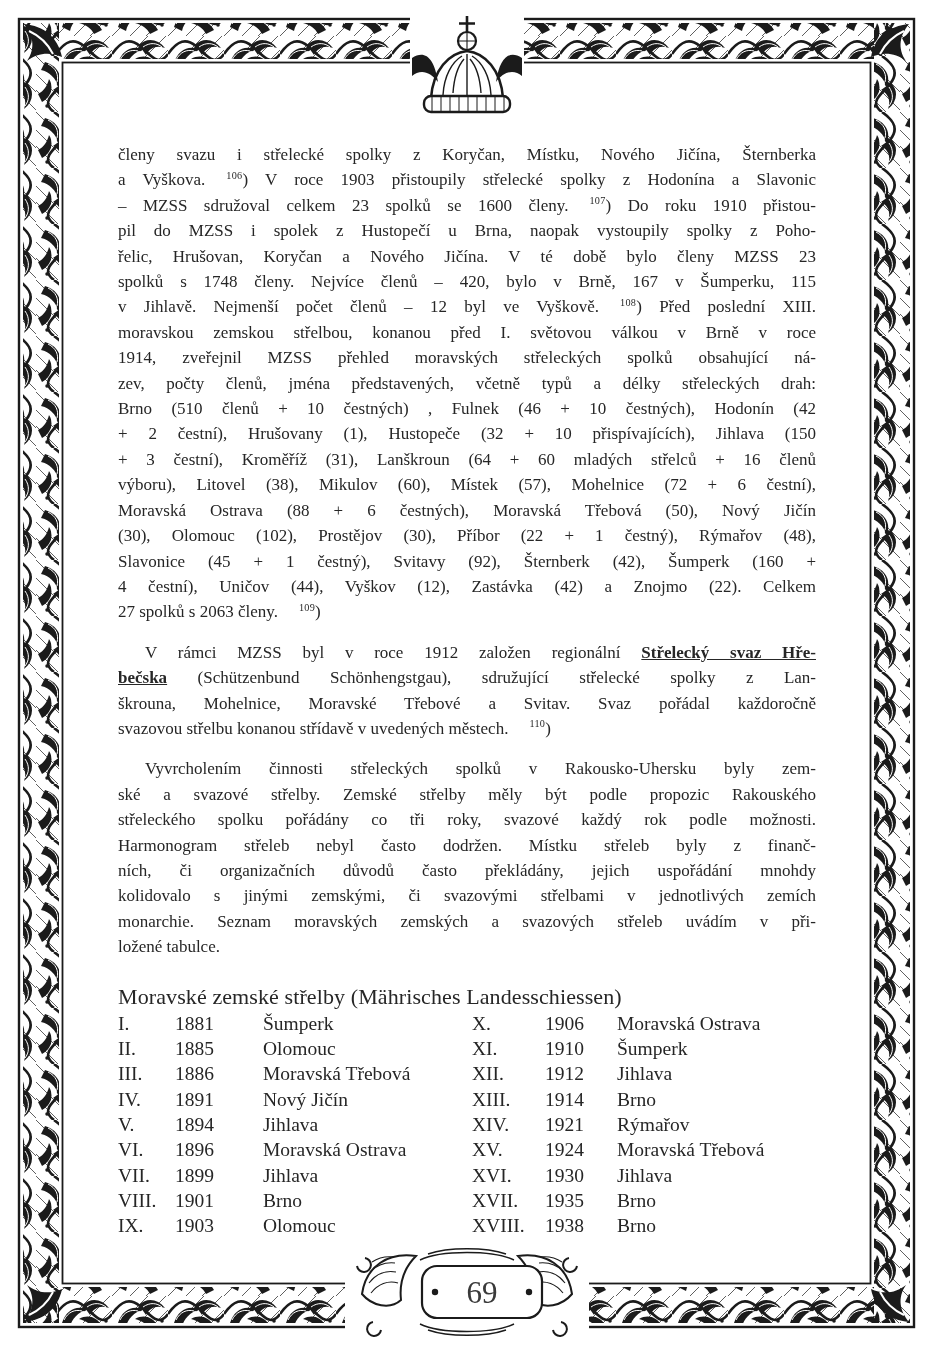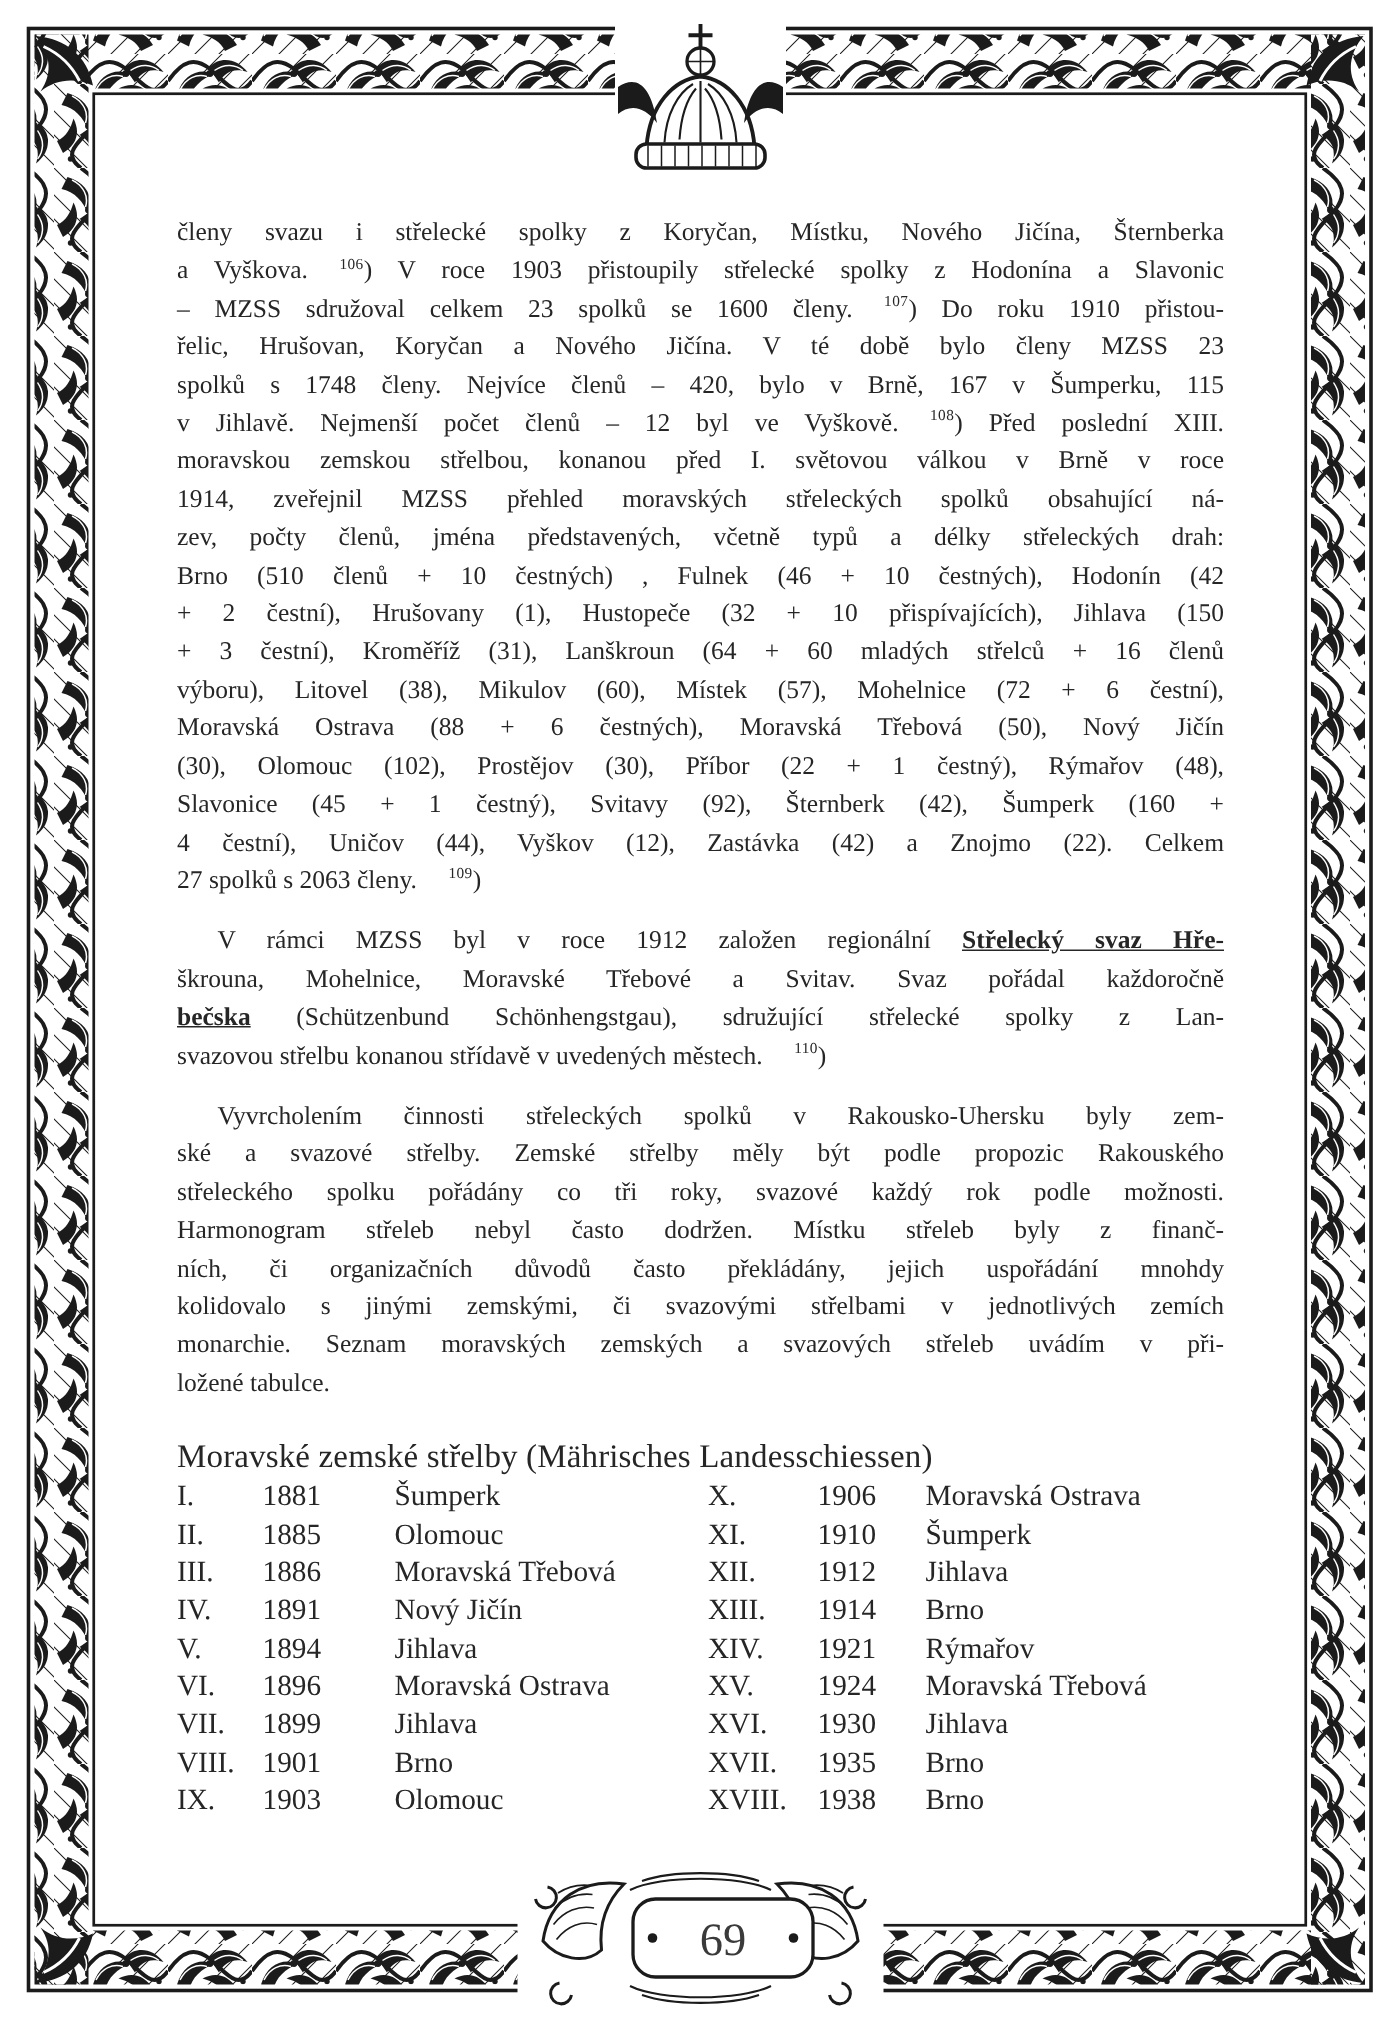--- a/index.html
+++ b/index.html
@@ -115,40 +115,41 @@
       <text x="482" y="1303" text-anchor="middle" font-size="31" fill="#3a3a3a" font-family="Liberation Serif, serif">69</text>
     </g>
   </svg>
 
   <div class="content">
     <div>
         <div class="para">
           <div class="line">členy svazu i střelecké spolky z Koryčan, Místku, Nového Jičína, Šternberka</div>
           <div class="line">a Vyškova.<sup>106</sup>) V roce 1903 přistoupily střelecké spolky z Hodonína a Slavonic</div>
           <div class="line">– MZSS sdružoval celkem 23 spolků se 1600 členy.<sup>107</sup>) Do roku 1910 přistou-</div>
+          <div class="line">pil do MZSS i spolek z Hustopečí u Brna, naopak vystoupily spolky z Poho-</div>
           <div class="line">řelic, Hrušovan, Koryčan a Nového Jičína. V té době bylo členy MZSS 23</div>
           <div class="line">spolků s 1748 členy. Nejvíce členů – 420, bylo v Brně, 167 v Šumperku, 115</div>
           <div class="line">v Jihlavě. Nejmenší počet členů – 12 byl ve Vyškově.<sup>108</sup>) Před poslední XIII.</div>
           <div class="line">moravskou zemskou střelbou, konanou před I. světovou válkou v Brně v roce</div>
           <div class="line">1914, zveřejnil MZSS přehled moravských střeleckých spolků obsahující ná-</div>
           <div class="line">zev, počty členů, jména představených, včetně typů a délky střeleckých drah:</div>
           <div class="line">Brno (510 členů + 10 čestných) , Fulnek (46 + 10 čestných), Hodonín (42</div>
           <div class="line">+ 2 čestní), Hrušovany (1), Hustopeče (32 + 10 přispívajících), Jihlava (150</div>
           <div class="line">+ 3 čestní), Kroměříž (31), Lanškroun (64 + 60 mladých střelců + 16 členů</div>
           <div class="line">výboru), Litovel (38), Mikulov (60), Místek (57), Mohelnice (72 + 6 čestní),</div>
           <div class="line">Moravská Ostrava (88 + 6 čestných), Moravská Třebová (50), Nový Jičín</div>
           <div class="line">(30), Olomouc (102), Prostějov (30), Příbor (22 + 1 čestný), Rýmařov (48),</div>
           <div class="line">Slavonice (45 + 1 čestný), Svitavy (92), Šternberk (42), Šumperk (160 +</div>
           <div class="line">4 čestní), Uničov (44), Vyškov (12), Zastávka (42) a Znojmo (22). Celkem</div>
           <div class="line lastline">27 spolků s 2063 členy.<sup>109</sup>)</div>
         </div>
         <div class="para indent">
           <div class="line">V rámci MZSS byl v roce 1912 založen regionální <b>Střelecký svaz Hře-</b></div>
+          <div class="line"><b>bečska</b> (Schützenbund Schönhengstgau), sdružující střelecké spolky z Lan-</div>
           <div class="line">škrouna, Mohelnice, Moravské Třebové a Svitav. Svaz pořádal každoročně</div>
-          <div class="line"><b>bečska</b> (Schützenbund Schönhengstgau), sdružující střelecké spolky z Lan-</div>
           <div class="line lastline">svazovou střelbu konanou střídavě v uvedených městech.<sup>110</sup>)</div>
         </div>
         <div class="para indent">
           <div class="line">Vyvrcholením činnosti střeleckých spolků v Rakousko-Uhersku byly zem-</div>
           <div class="line">ské a svazové střelby. Zemské střelby měly být podle propozic Rakouského</div>
           <div class="line">střeleckého spolku pořádány co tři roky, svazové každý rok podle možnosti.</div>
           <div class="line">Harmonogram střeleb nebyl často dodržen. Místku střeleb byly z finanč-</div>
           <div class="line">ních, či organizačních důvodů často překládány, jejich uspořádání mnohdy</div>
           <div class="line">kolidovalo s jinými zemskými, či svazovými střelbami v jednotlivých zemích</div>
           <div class="line">monarchie. Seznam moravských zemských a svazových střeleb uvádím v při-</div>

